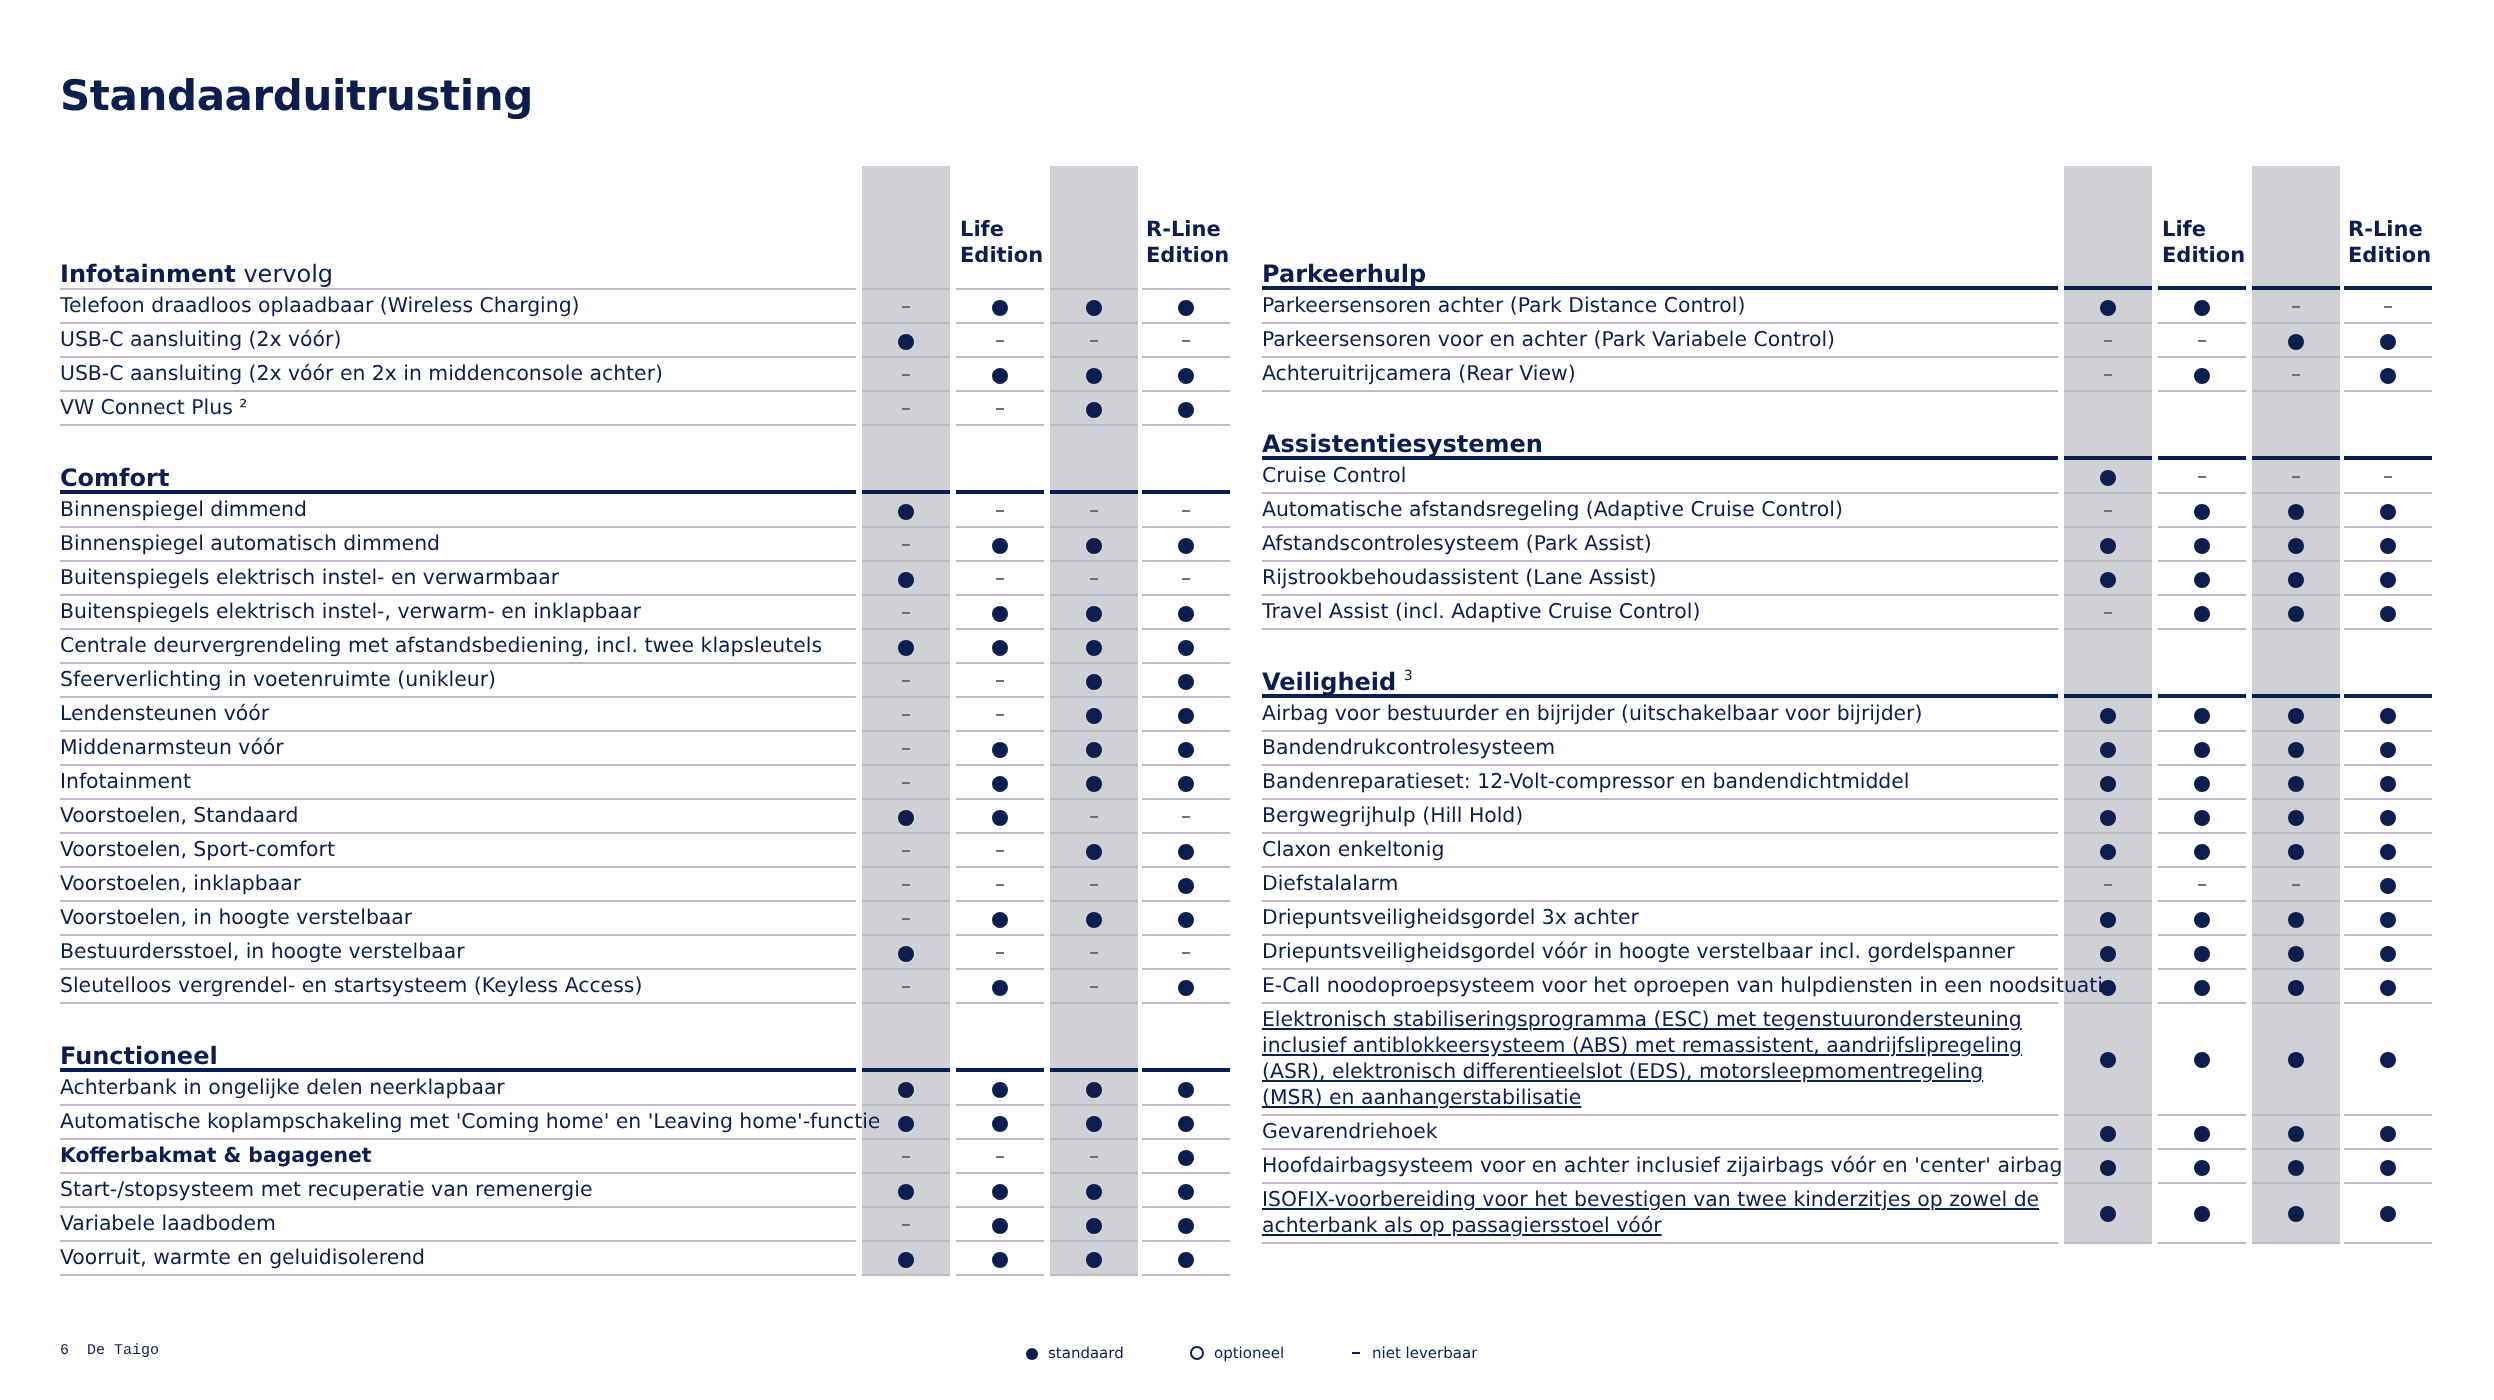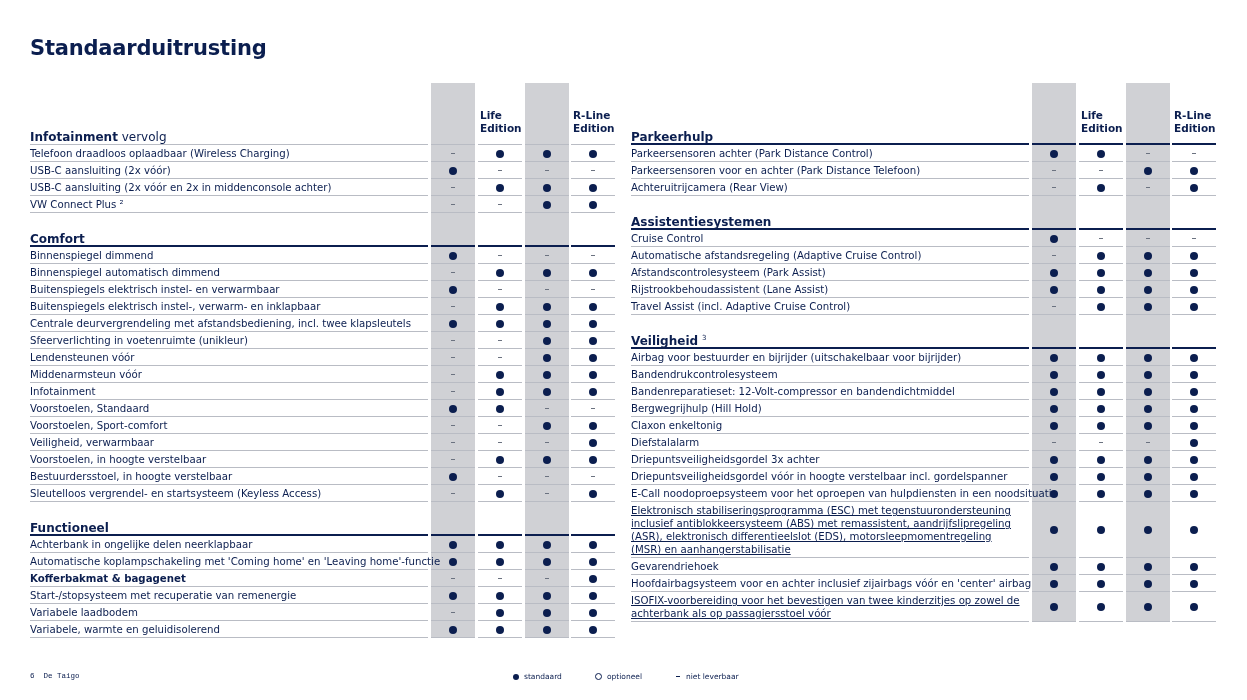--- a/index.html
+++ b/index.html
@@ -381,21 +381,21 @@
         <div class="cell" style="left: 495px; width: 44px;">
           <div class="dot"></div>
           <div class="sep" style="left: 0px; width: 44px;"></div>
         </div>
         <div class="cell" style="left: 541px; width: 44px;">
           <div class="dot"></div>
           <div class="sep" style="left: 0px; width: 44px;"></div>
         </div>
       </div>
       <div class="row" style="height: 17px;">
-        <div class="lbl" style="width: 394px;">Veiligheid, verwarmbaar</div>
+        <div class="lbl" style="width: 394px;">Voorstoelen, inklapbaar</div>
         <div class="sep" style="left: 0px; width: 398px;"></div>
         <div class="cell" style="left: 401px; width: 44px;">
           <div class="dash"></div>
           <div class="sep" style="left: 0px; width: 44px;"></div>
         </div>
         <div class="cell" style="left: 448px; width: 44px;">
           <div class="dash"></div>
           <div class="sep" style="left: 0px; width: 44px;"></div>
         </div>
         <div class="cell" style="left: 495px; width: 44px;">
@@ -570,21 +570,21 @@
         <div class="cell" style="left: 495px; width: 44px;">
           <div class="dot"></div>
           <div class="sep" style="left: 0px; width: 44px;"></div>
         </div>
         <div class="cell" style="left: 541px; width: 44px;">
           <div class="dot"></div>
           <div class="sep" style="left: 0px; width: 44px;"></div>
         </div>
       </div>
       <div class="row" style="height: 17px;">
-        <div class="lbl" style="width: 394px;">Variabele, warmte en geluidisolerend</div>
+        <div class="lbl" style="width: 394px;">Voorruit, warmte en geluidisolerend</div>
         <div class="sep" style="left: 0px; width: 398px;"></div>
         <div class="cell" style="left: 401px; width: 44px;">
           <div class="dot"></div>
           <div class="sep" style="left: 0px; width: 44px;"></div>
         </div>
         <div class="cell" style="left: 448px; width: 44px;">
           <div class="dot"></div>
           <div class="sep" style="left: 0px; width: 44px;"></div>
         </div>
         <div class="cell" style="left: 495px; width: 44px;">
@@ -642,21 +642,21 @@
         <div class="cell" style="left: 495px; width: 44px;">
           <div class="dash"></div>
           <div class="sep" style="left: 0px; width: 44px;"></div>
         </div>
         <div class="cell" style="left: 541px; width: 44px;">
           <div class="dash"></div>
           <div class="sep" style="left: 0px; width: 44px;"></div>
         </div>
       </div>
       <div class="row" style="height: 17px;">
-        <div class="lbl" style="width: 394px;">Parkeersensoren voor en achter (Park Distance Telefoon)</div>
+        <div class="lbl" style="width: 394px;">Parkeersensoren voor en achter (Park Variabele Control)</div>
         <div class="sep" style="left: 0px; width: 398px;"></div>
         <div class="cell" style="left: 401px; width: 44px;">
           <div class="dash"></div>
           <div class="sep" style="left: 0px; width: 44px;"></div>
         </div>
         <div class="cell" style="left: 448px; width: 44px;">
           <div class="dash"></div>
           <div class="sep" style="left: 0px; width: 44px;"></div>
         </div>
         <div class="cell" style="left: 495px; width: 44px;">

